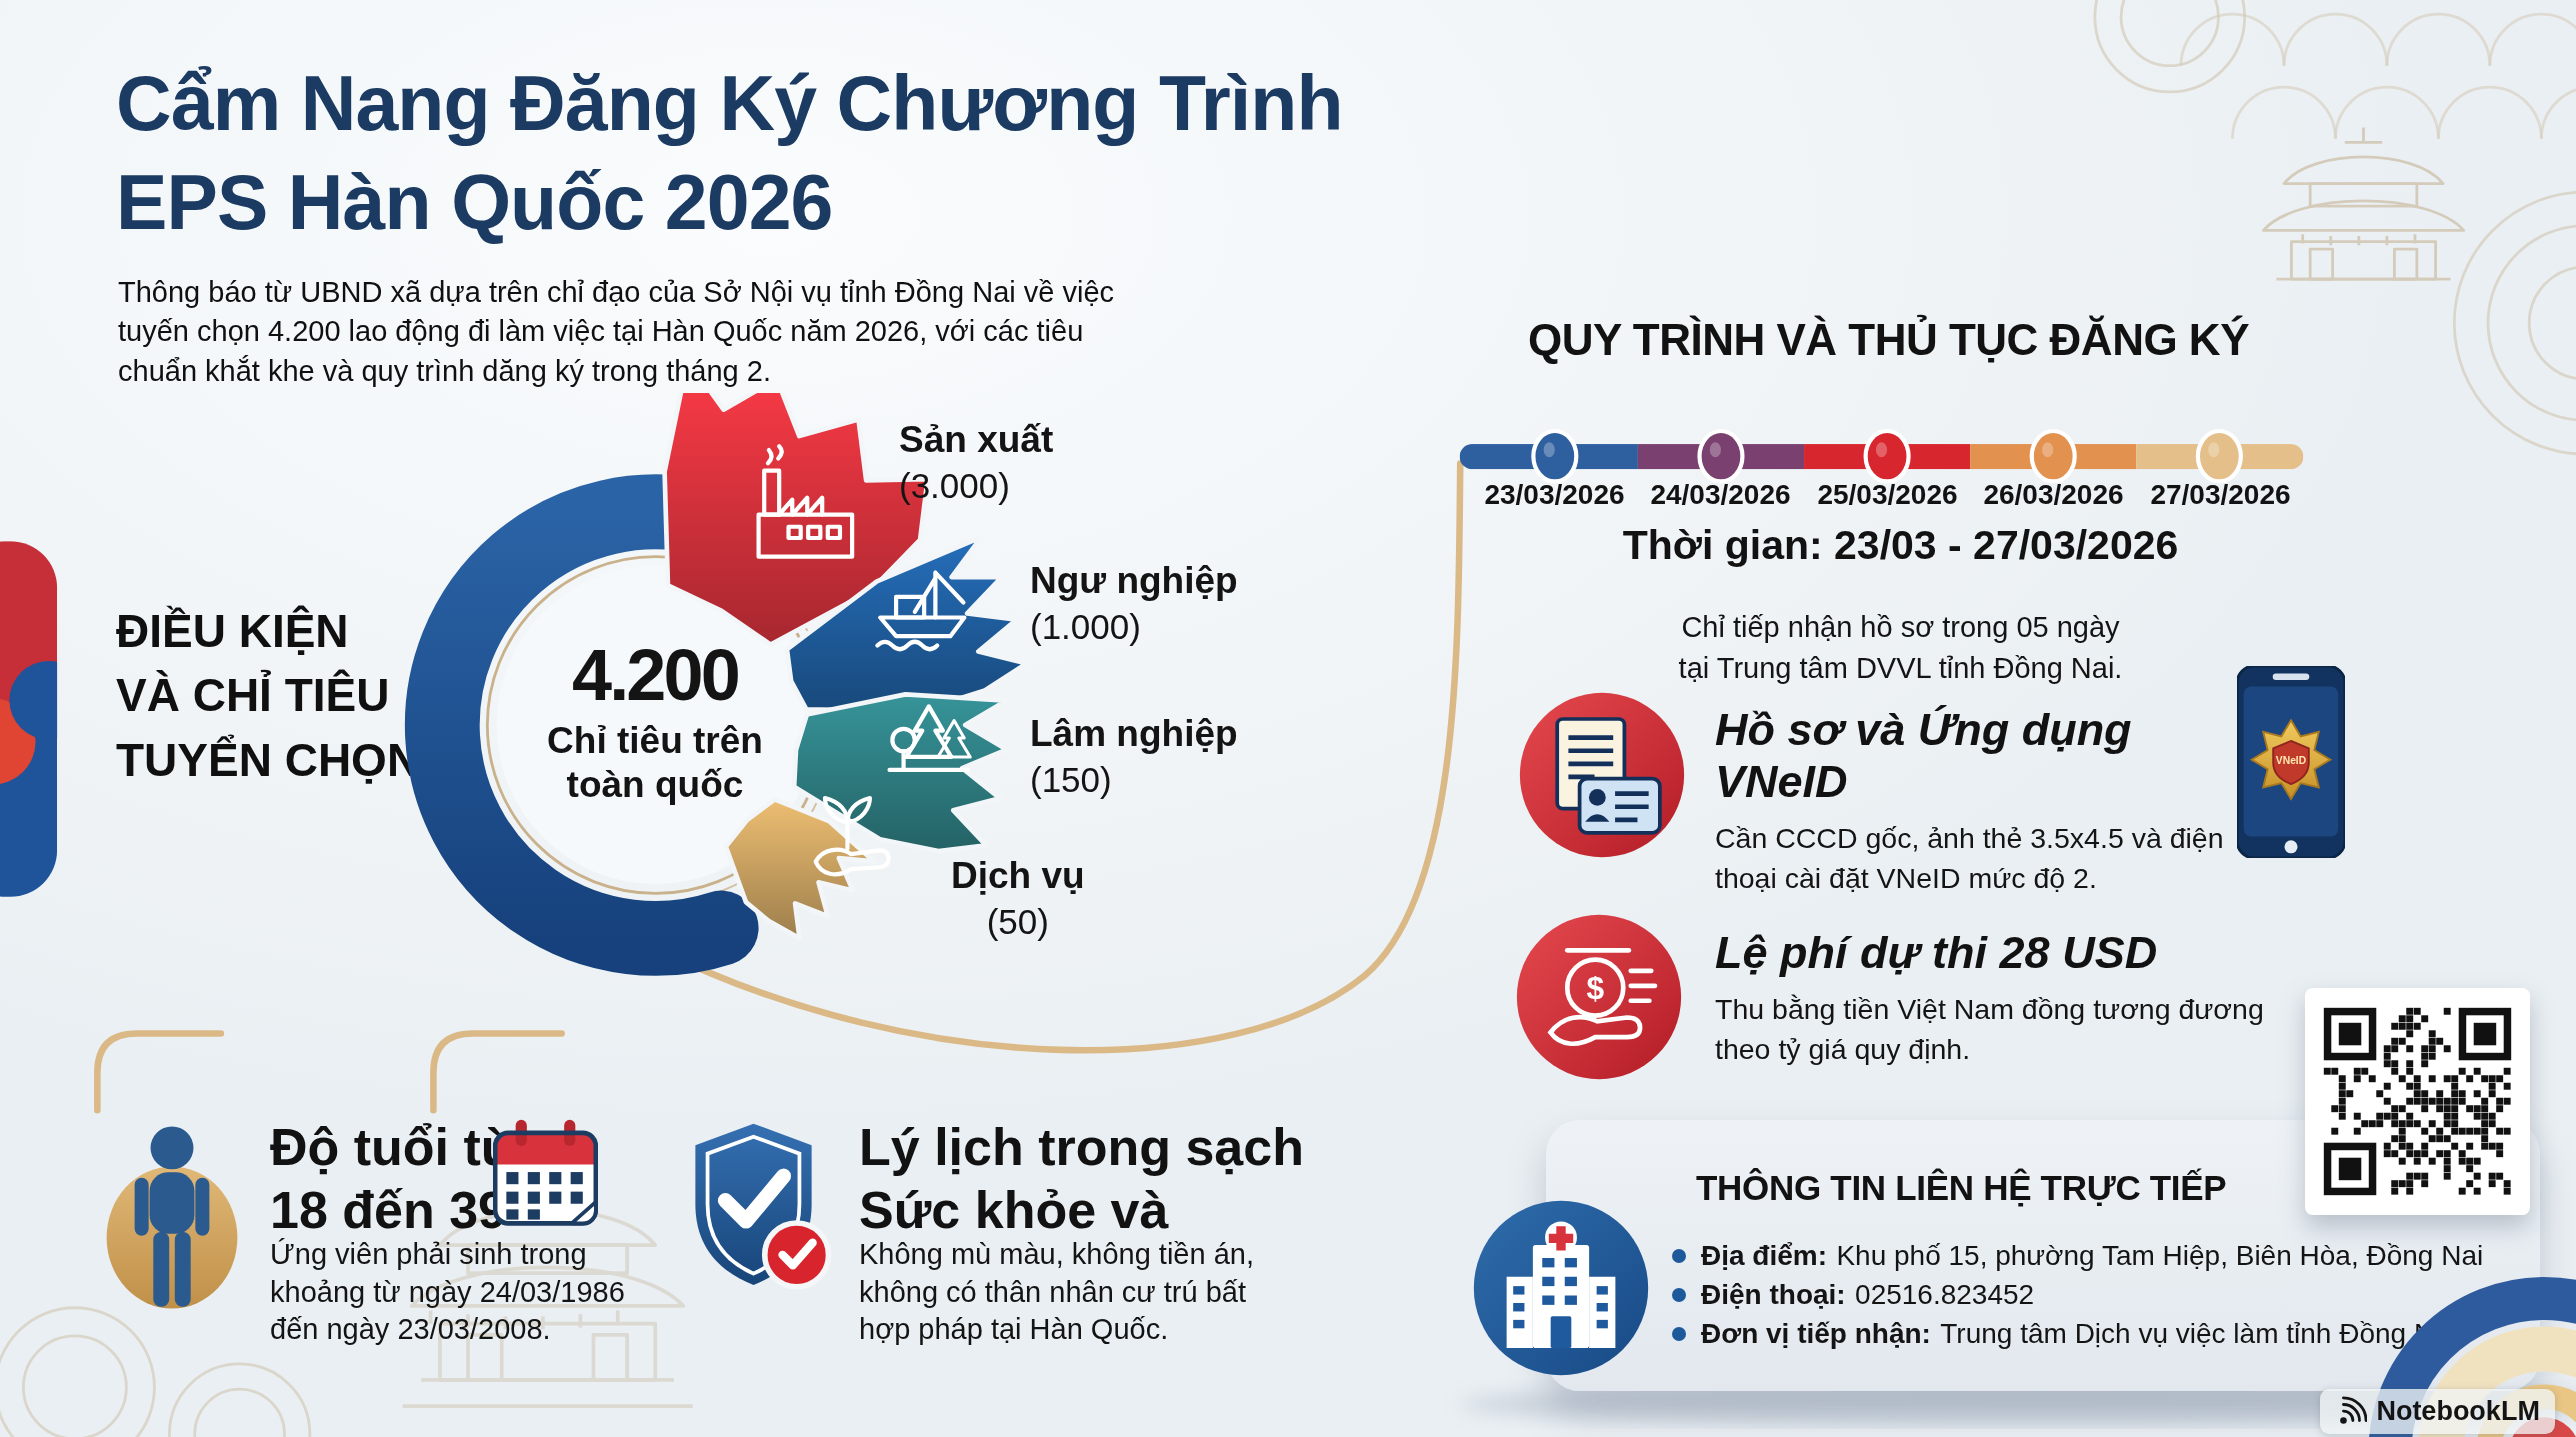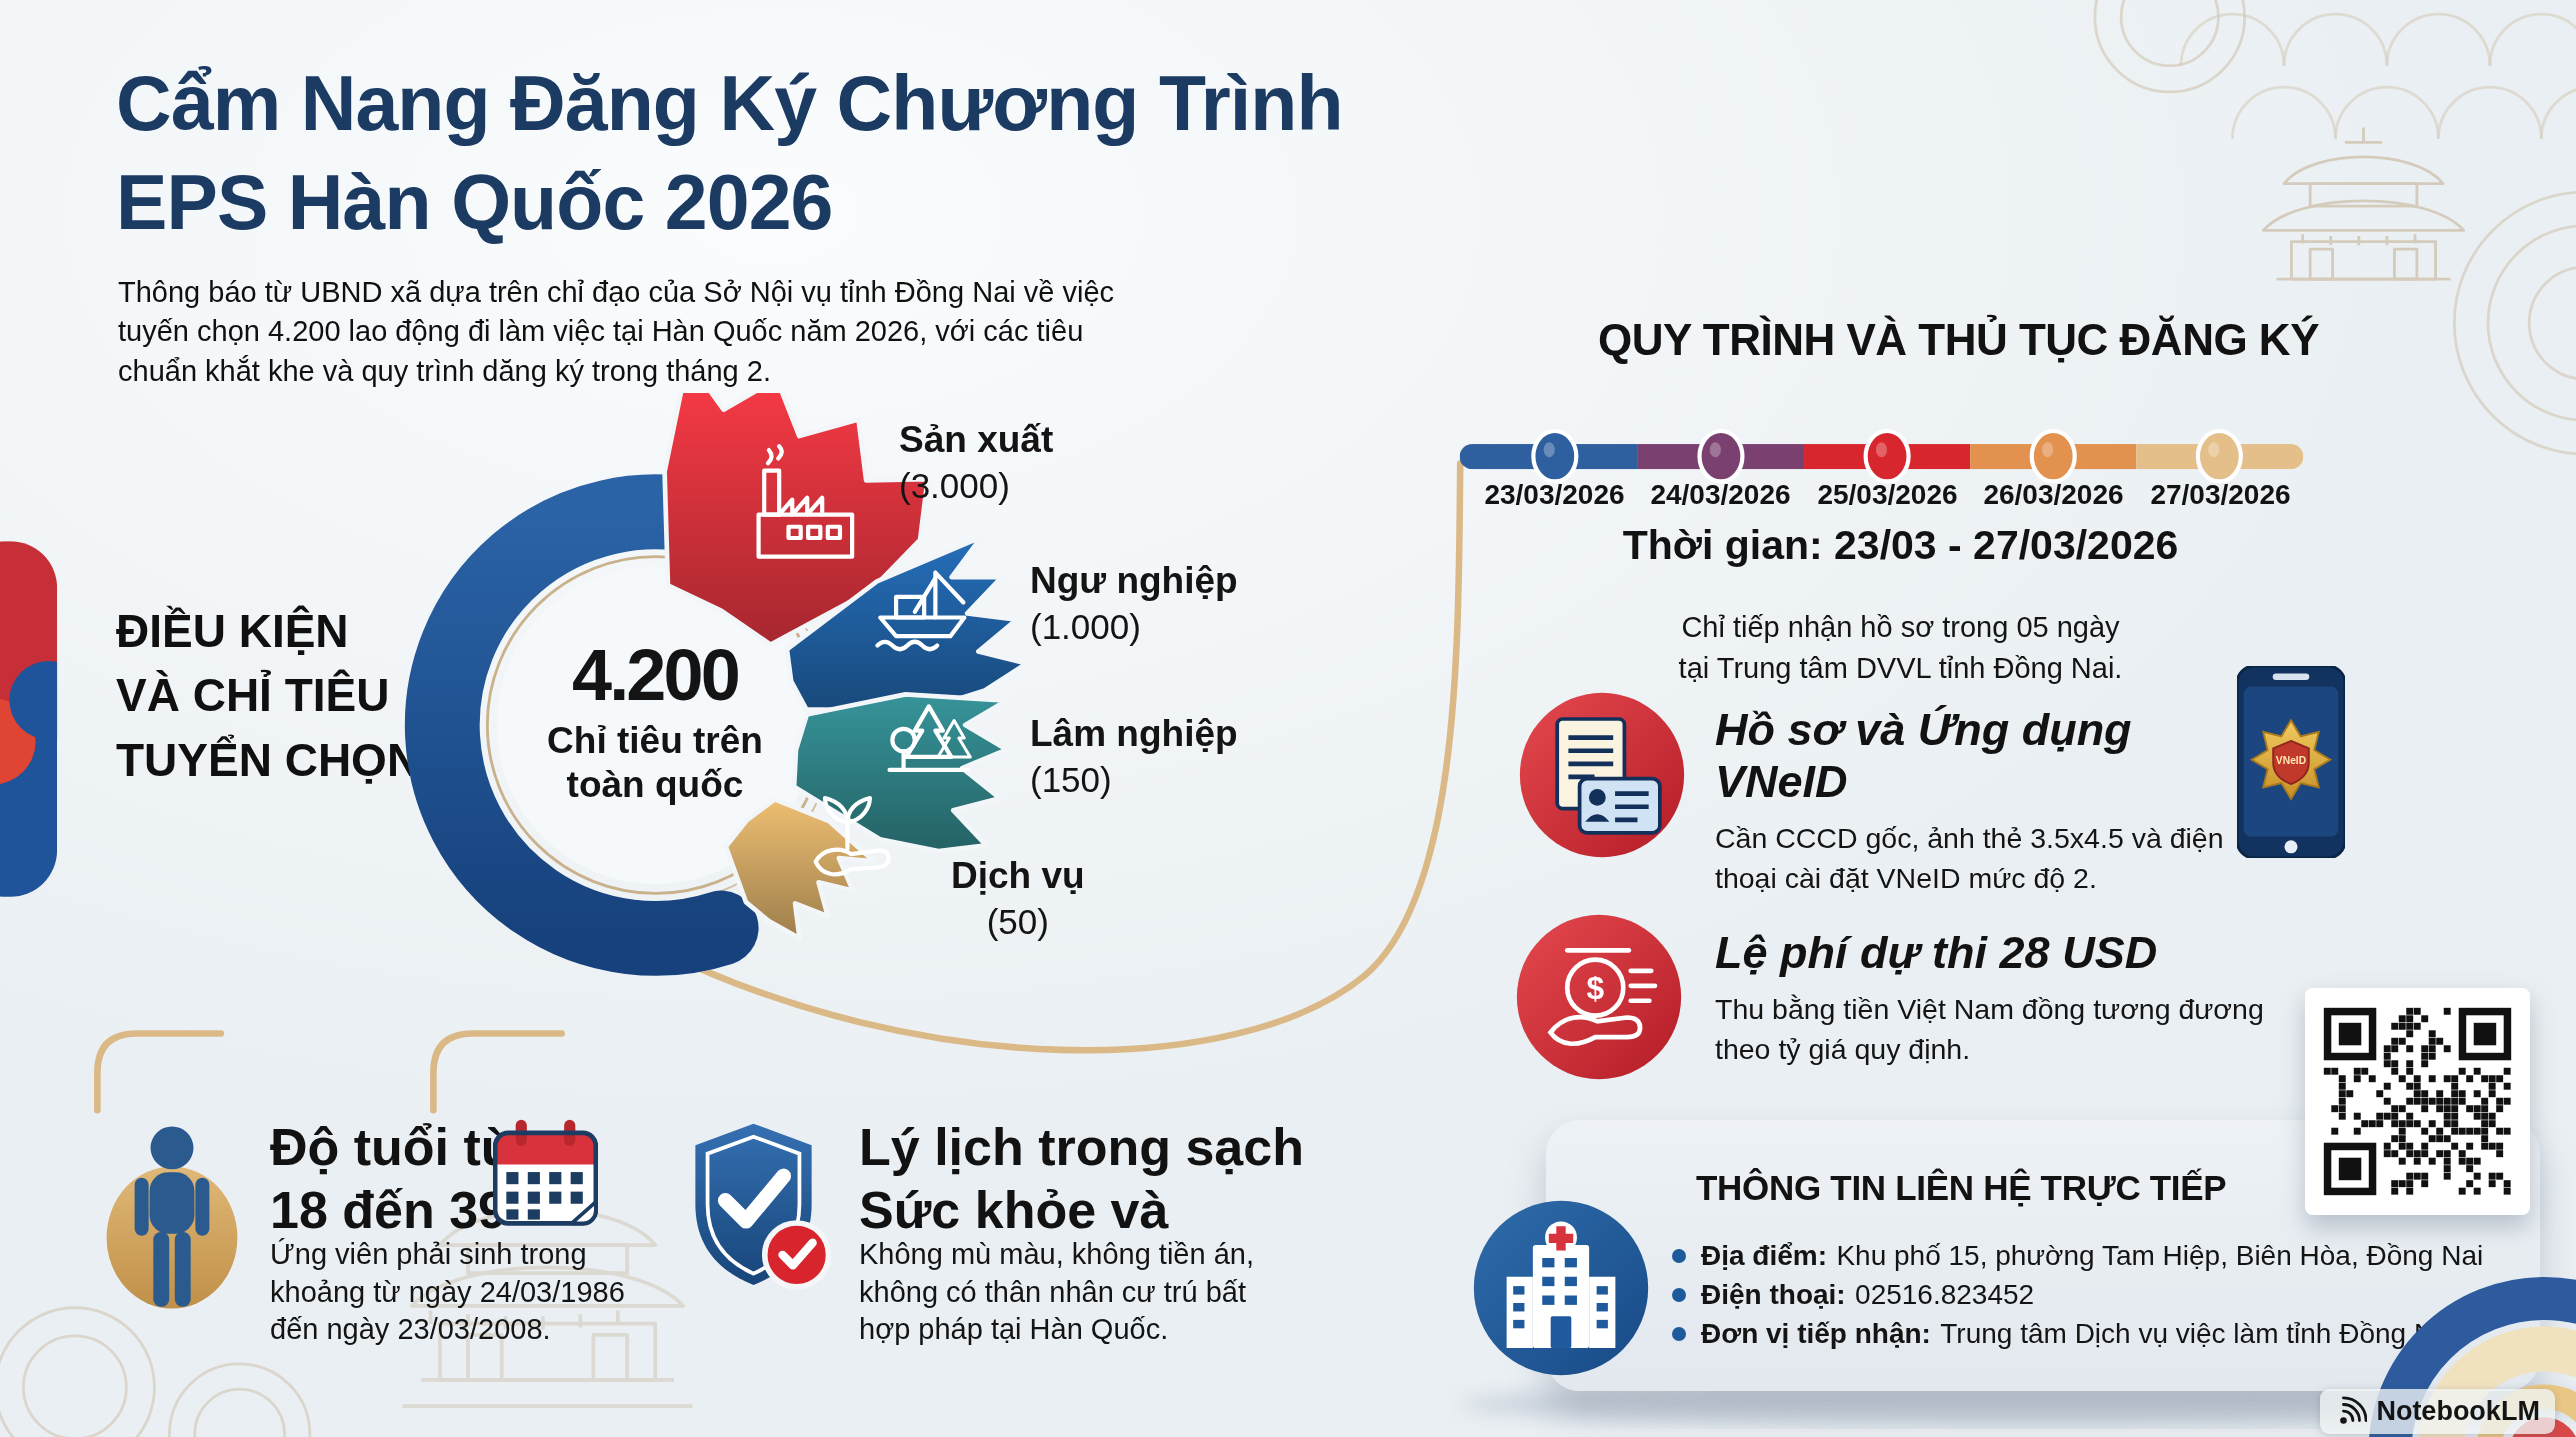--- a/index.html
+++ b/index.html
@@ -12,21 +12,21 @@
   
   .title{left:116px;top:54px;font-size:77px;line-height:1.28;font-weight:700;color:#1c3b62;letter-spacing:-0.9px;}
   .intro{left:118px;top:273px;font-size:29px;line-height:1.36;color:#101010;}
   .sel-heading{left:116px;top:599px;font-size:46px;line-height:1.4;font-weight:700;color:#101010;}
   .donut-center{left:505px;top:639px;width:300px;text-align:center;}
   .donut-num{font-size:72px;font-weight:700;letter-spacing:-2.8px;color:#141414;line-height:1.0;}
   .donut-sub{font-size:37px;font-weight:700;line-height:1.2;color:#141414;margin-top:7.5px;}
   .seclab{line-height:1.26;}
   .sl-name{font-size:37px;font-weight:700;color:#141414;}
   .sl-val{font-size:35px;color:#141414;}
-  .proc-heading{left:1458px;top:315px;width:861px;text-align:right;font-size:44px;font-weight:700;color:#121212;letter-spacing:-0.5px;}
+  .proc-heading{left:1458px;top:315px;width:861px;text-align:center;font-size:44px;font-weight:700;color:#121212;letter-spacing:-0.5px;}
   .tdate{top:479px;width:167px;text-align:center;font-size:28px;font-weight:700;color:#121212;}
   .period-title{left:1498px;top:522px;width:805px;text-align:center;font-size:41px;font-weight:700;color:#121212;}
   .period-note{left:1498px;top:607px;width:805px;text-align:center;font-size:29px;line-height:1.42;color:#141414;}
   .card-title{font-size:45px;font-weight:700;color:#121212;font-style:italic;}
   .card-body{font-size:28.5px;line-height:1.4;color:#141414;margin-top:11.2px;}
   .req-title{font-size:52px;font-weight:700;line-height:1.22;color:#121212;}
   .req-body{font-size:29px;line-height:1.3;color:#141414;}
   .contact-panel{left:1546px;top:1120px;width:994px;height:271px;border-radius:34px;
     background:linear-gradient(180deg,#eef2f6,#e2e8ee);box-shadow:0 20.6px 36px rgba(120,135,155,.38);}
   .contact-heading{left:1696px;top:1168px;font-size:35px;font-weight:700;color:#121212;letter-spacing:-0.3px;}

